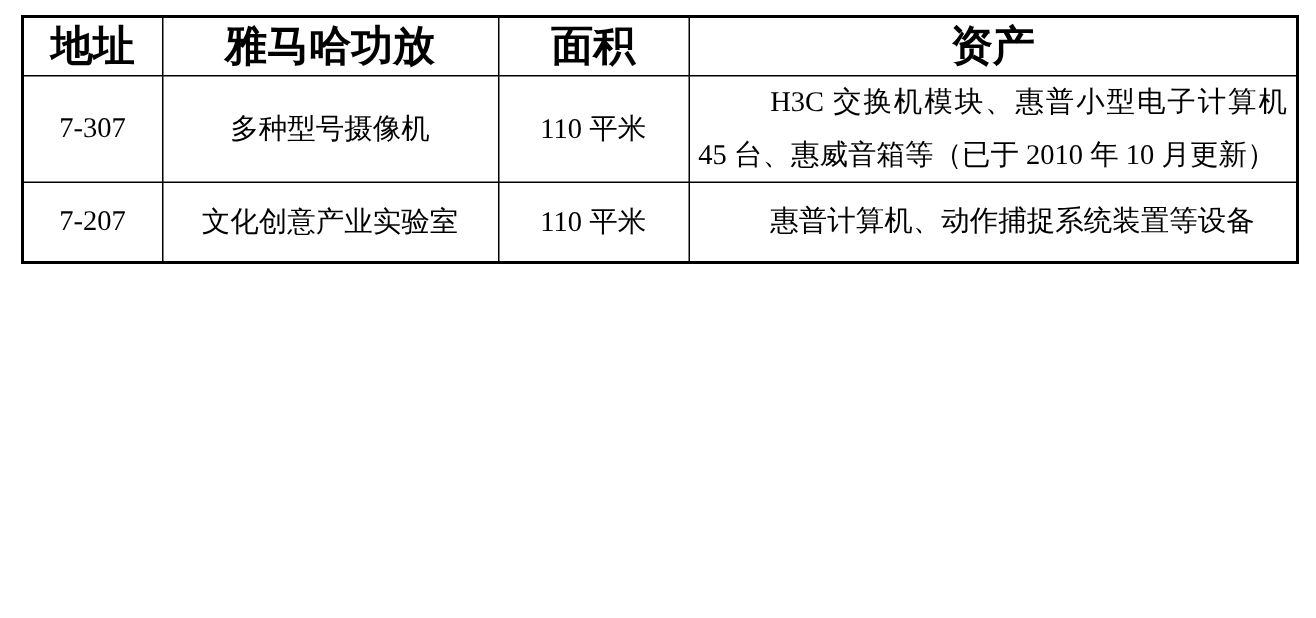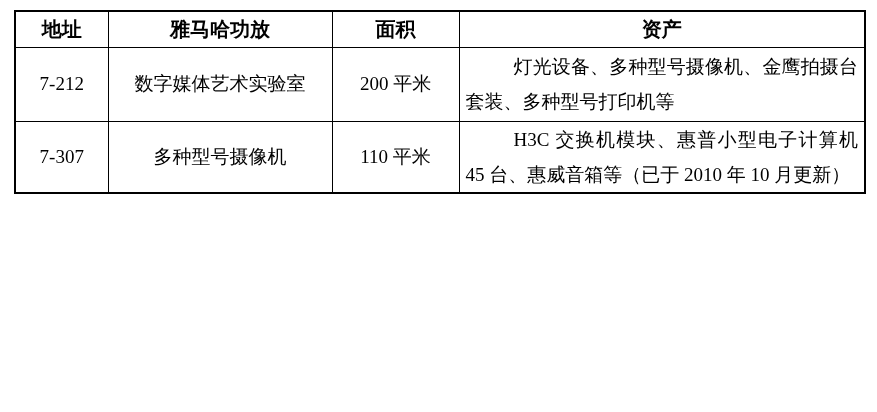--- a/index.html
+++ b/index.html
@@ -30,21 +30,21 @@
   col.c-area   { width: 127px; }
   col.c-assets { width: 406px; }
   thead tr { height: 36px; }
   tr.r0 { height: 74px; }
   tr.r1 { height: 107px; }
   tr.r2 { height: 44px; }
   tr.r3 { height: 71px; }
   tr.r4 { height: 53px; }
   th {
     font-weight: bold;
-    font-size: 20px;
+    font-size: 28px;
     text-align: center;
     vertical-align: middle;
   }
   td.center {
     text-align: center;
     vertical-align: middle;
   }
   td.assets {
     vertical-align: middle;
     padding: 0 6px;
@@ -69,30 +69,30 @@
   </colgroup>
   <thead>
     <tr>
       <th>地址</th>
       <th>雅马哈功放</th>
       <th>面积</th>
       <th>资产</th>
     </tr>
   </thead>
   <tbody>
-    <tr class="r0">
-      <td class="center">7-212</td>
-      <td class="center">数字媒体艺术实验室</td>
-      <td class="center">200 平米</td>
-      <td class="assets">
-        <div class="assets-text">灯光设备、多种型号摄像机、金鹰拍摄台套装、多种型号打印机等</div>
-      </td>
-    </tr>
     <tr class="r3">
       <td class="center">7-307</td>
       <td class="center">多种型号摄像机</td>
       <td class="center">110 平米</td>
       <td class="assets">
         <div class="assets-text">H3C 交换机模块、惠普小型电子计算机 45 台、惠威音箱等（已于 2010 年 10 月更新）</div>
       </td>
     </tr>
+    <tr class="r4">
+      <td class="center">7-207</td>
+      <td class="center">文化创意产业实验室</td>
+      <td class="center">110 平米</td>
+      <td class="assets">
+        <div class="assets-text">惠普计算机、动作捕捉系统装置等设备</div>
+      </td>
+    </tr>
   </tbody>
 </table>
 
 </body></html>

